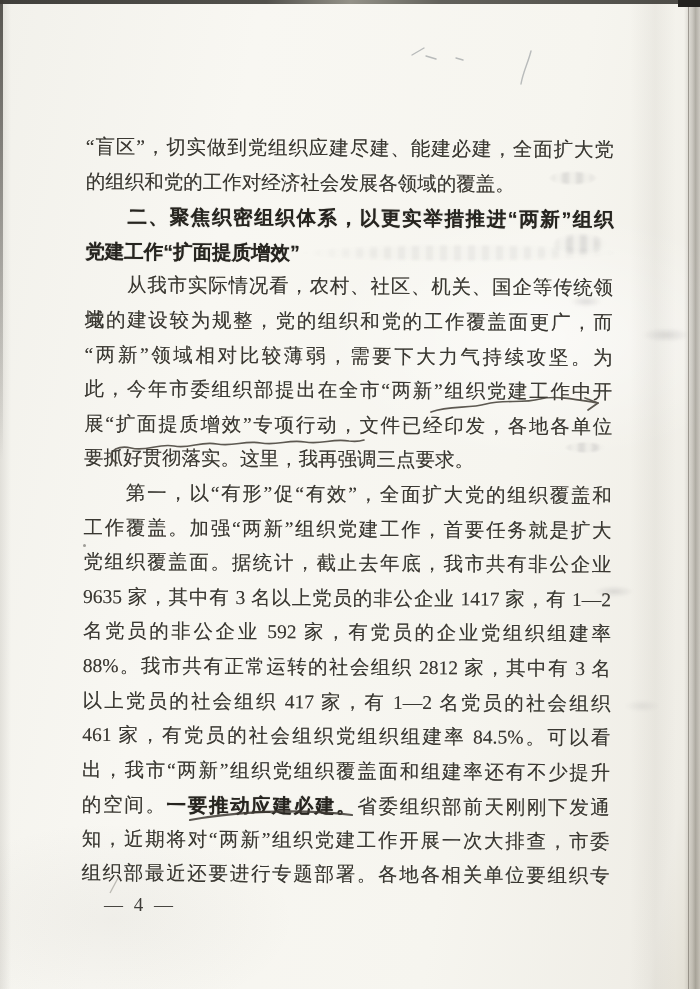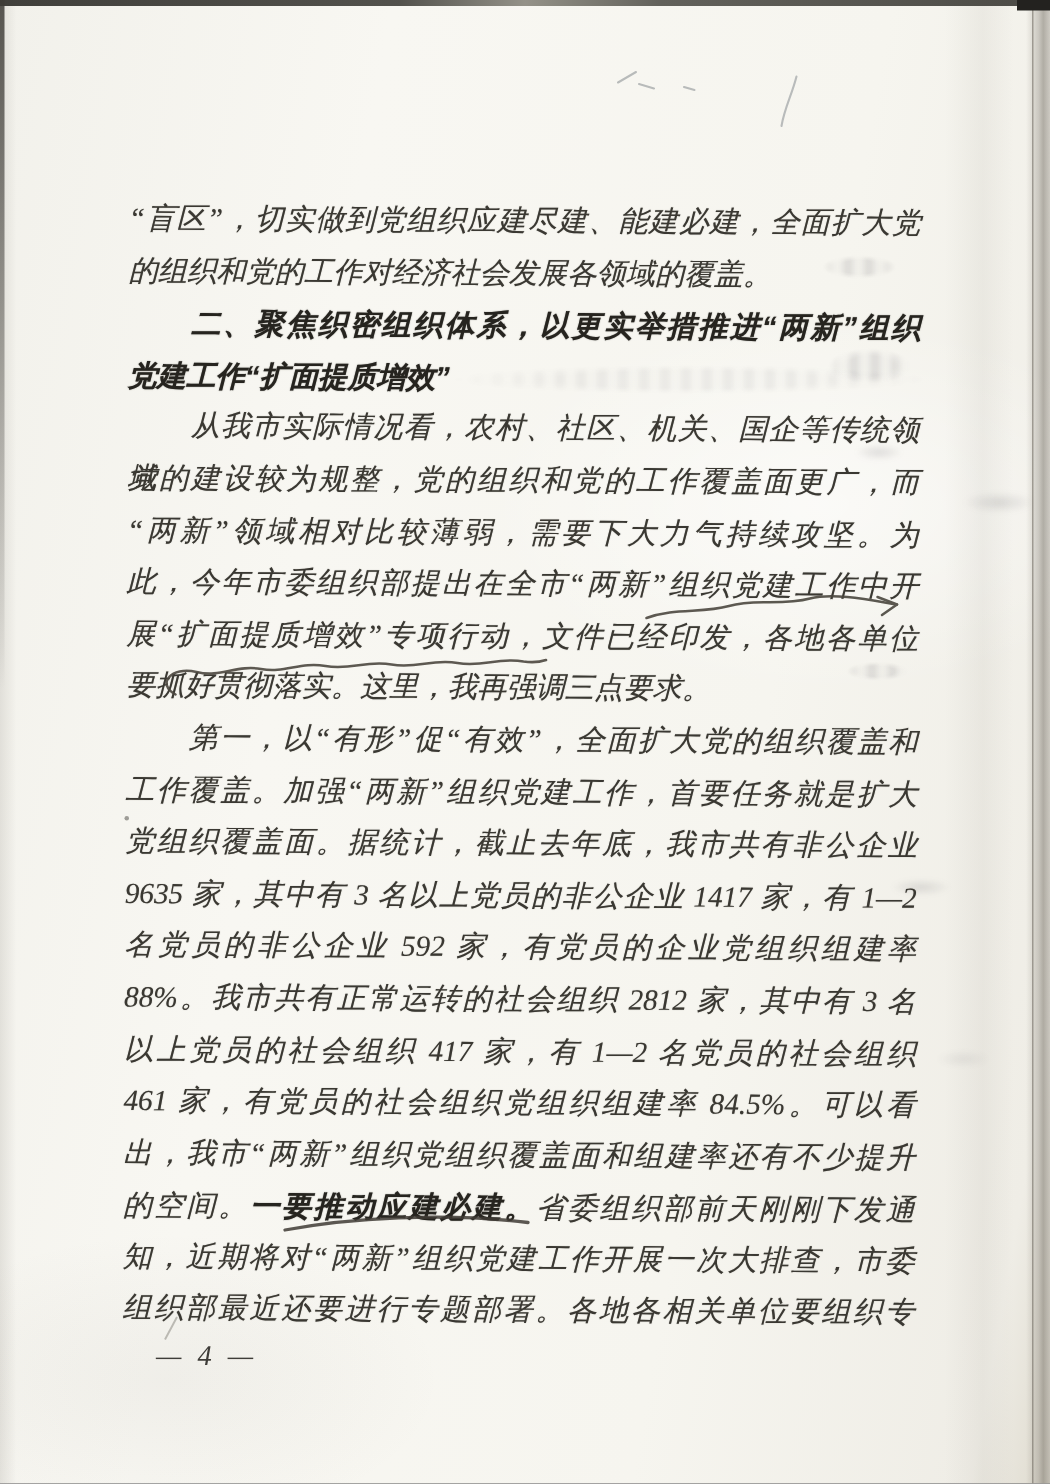--- a/index.html
+++ b/index.html
@@ -3,21 +3,20 @@
 <meta charset="utf-8">
 <style>
   html,body{margin:0;padding:0;background:#888;}
   .page{
     position:relative;width:700px;height:989px;overflow:hidden;
     background:
       radial-gradient(320px 180px at 78% 34%, rgba(255,255,255,.55), rgba(255,255,255,0) 70%),
       radial-gradient(260px 140px at 16% 93%, rgba(125,120,110,.07), rgba(125,120,110,0) 70%),
       linear-gradient(100deg,#f2f1eb,#f8f7f2 30%,#f6f5ef 68%,#efede6 94%,#dedace 100%);
     font-family:"Liberation Serif","DejaVu Serif",serif;
-    font-style:italic;
   }
   
   .edge-top{position:absolute;left:0;top:0;width:700px;height:4px;z-index:9;
     background:linear-gradient(to right,#31302c,#44433e 38%,#8b897f 50%,#55544e 63%,#403f3a 96%);opacity:.92;}
   .corner-tr{position:absolute;right:0;top:0;width:22px;height:7px;background:#23221f;z-index:10;}
   .edge-left-line{position:absolute;left:0;top:0;width:3px;height:460px;z-index:9;
     background:linear-gradient(to bottom,#3d3b36,rgba(61,59,54,0));opacity:.85;}
   .edge-left-shade{position:absolute;left:0;top:0;width:11px;height:989px;z-index:8;
     background:linear-gradient(to right,rgba(125,120,112,.16),rgba(125,120,112,0));}
   .edge-right-band{position:absolute;right:0;top:0;width:16px;height:989px;z-index:9;

